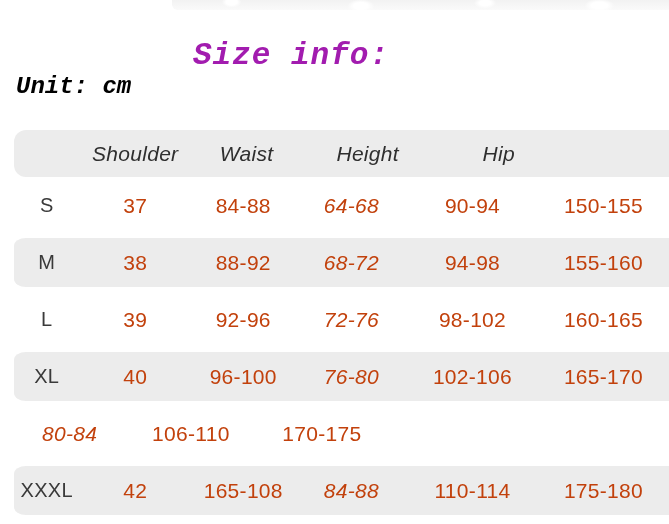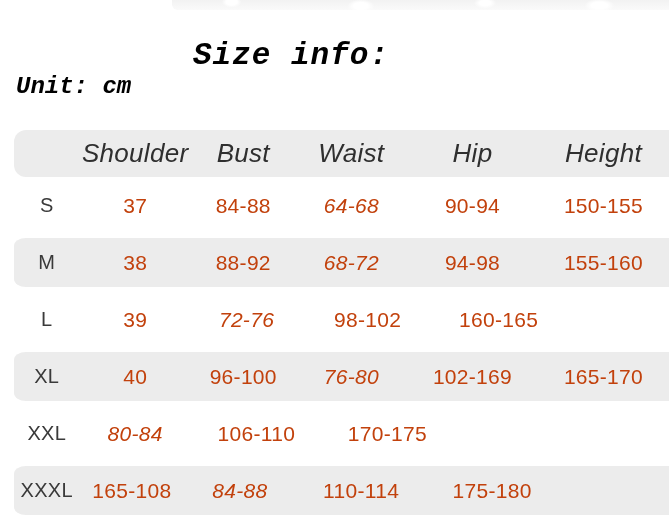--- a/index.html
+++ b/index.html
@@ -22,21 +22,21 @@
       linear-gradient(to bottom, #f2f2f2, #fafafa);
     border-bottom-left-radius: 6px;
   }
   .title {
     position: absolute;
     left: 193px; top: 38px;
     font-family: "Liberation Mono", "DejaVu Sans Mono", monospace;
     font-style: italic;
     font-weight: 700;
     font-size: 31px;
-    color: #000000;
+    color: #a21caf;
     letter-spacing: 1px;
     white-space: nowrap;
   }
   .unit {
     position: absolute;
     left: 16px; top: 73px;
     font-family: "Liberation Mono", "DejaVu Sans Mono", monospace;
     font-style: italic;
     font-weight: 700;
     font-size: 24px;
@@ -65,21 +65,21 @@
   .c3 { flex: 0 0 17%; font-style: italic; }
   .c4 { flex: 0 0 20%; }
   .c5 { flex: 0 0 20%; }
   .header-row {
     height: 47px;
     background: #ececec;
     border-radius: 12px 0 0 12px;
   }
   .header-row .cell {
     font-style: italic;
-    font-size: 26px;
+    font-size: 21px;
     color: #2f2f2f;
   }
   .data-row { height: 57px; }
   .data-row.banded {
     background: #ececec;
     border-radius: 12px 0 0 12px;
     background-clip: content-box;
     padding: 4px 0;
   }
   .data-row .size-label { font-size: 20px; color: #3a3a3a; }
@@ -90,24 +90,23 @@
 <div class="top-strip"></div>
 
 <div class="title">Size info:</div>
 <div class="unit">Unit: cm</div>
 
 <div class="size-table">
 
   <div class="trow header-row">
     <div class="cell c0"></div>
     <div class="cell c1">Shoulder</div>
-    <div class="cell c2">Bust</div>
     <div class="cell c3">Waist</div>
+    <div class="cell c5">Height</div>
     <div class="cell c4">Hip</div>
-    <div class="cell c5">Height</div>
   </div>
 
   <div class="trow data-row">
     <div class="cell c0 size-label">S</div>
     <div class="cell c1">37</div>
     <div class="cell c2">84-88</div>
     <div class="cell c3">64-68</div>
     <div class="cell c4">90-94</div>
     <div class="cell c5">150-155</div>
   </div>
@@ -117,42 +116,43 @@
     <div class="cell c1">38</div>
     <div class="cell c2">88-92</div>
     <div class="cell c3">68-72</div>
     <div class="cell c4">94-98</div>
     <div class="cell c5">155-160</div>
   </div>
 
   <div class="trow data-row">
     <div class="cell c0 size-label">L</div>
     <div class="cell c1">39</div>
+    <div class="cell c2">92-96</div>
     <div class="cell c3">72-76</div>
     <div class="cell c4">98-102</div>
     <div class="cell c5">160-165</div>
   </div>
 
   <div class="trow data-row banded">
     <div class="cell c0 size-label">XL</div>
     <div class="cell c1">40</div>
     <div class="cell c2">96-100</div>
     <div class="cell c3">76-80</div>
-    <div class="cell c4">102-169</div>
+    <div class="cell c4">102-106</div>
     <div class="cell c5">165-170</div>
   </div>
 
   <div class="trow data-row">
-    <div class="cell c0 size-label">XXL</div>
     <div class="cell c3">80-84</div>
     <div class="cell c4">106-110</div>
     <div class="cell c5">170-175</div>
   </div>
 
   <div class="trow data-row banded">
     <div class="cell c0 size-label">XXXL</div>
+    <div class="cell c1">42</div>
     <div class="cell c2">165-108</div>
     <div class="cell c3">84-88</div>
     <div class="cell c4">110-114</div>
     <div class="cell c5">175-180</div>
   </div>
 
 </div>
 
 </body></html>

